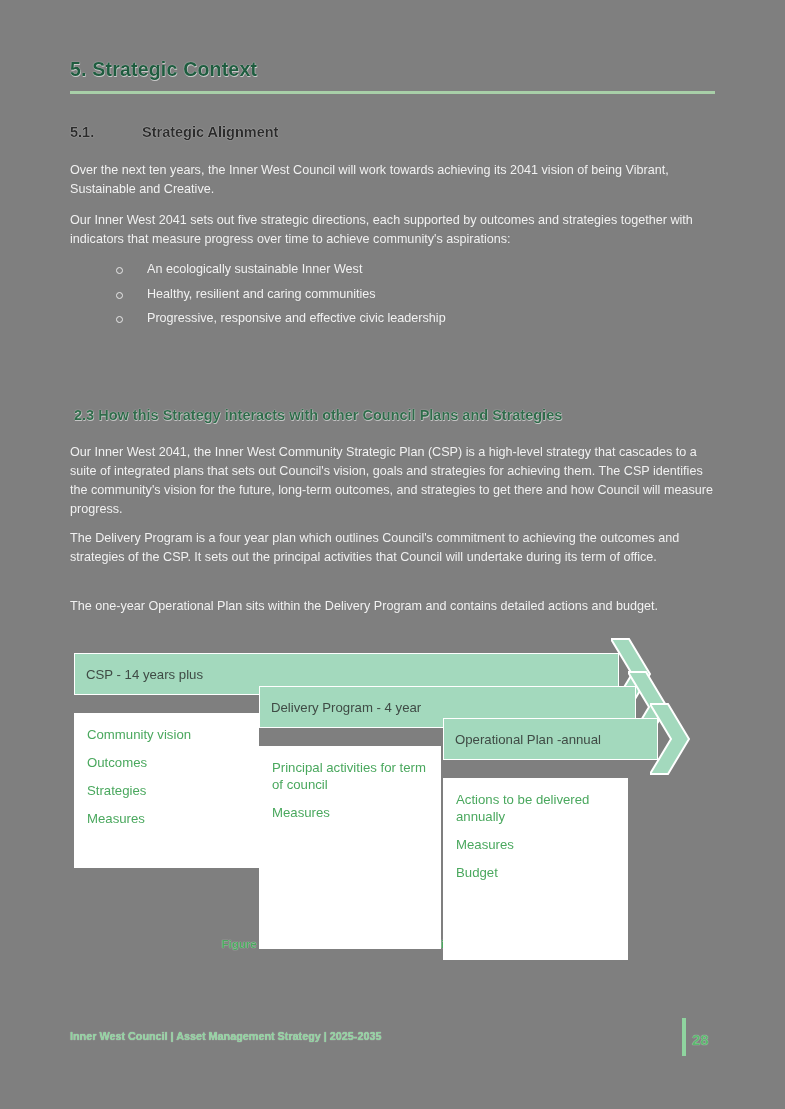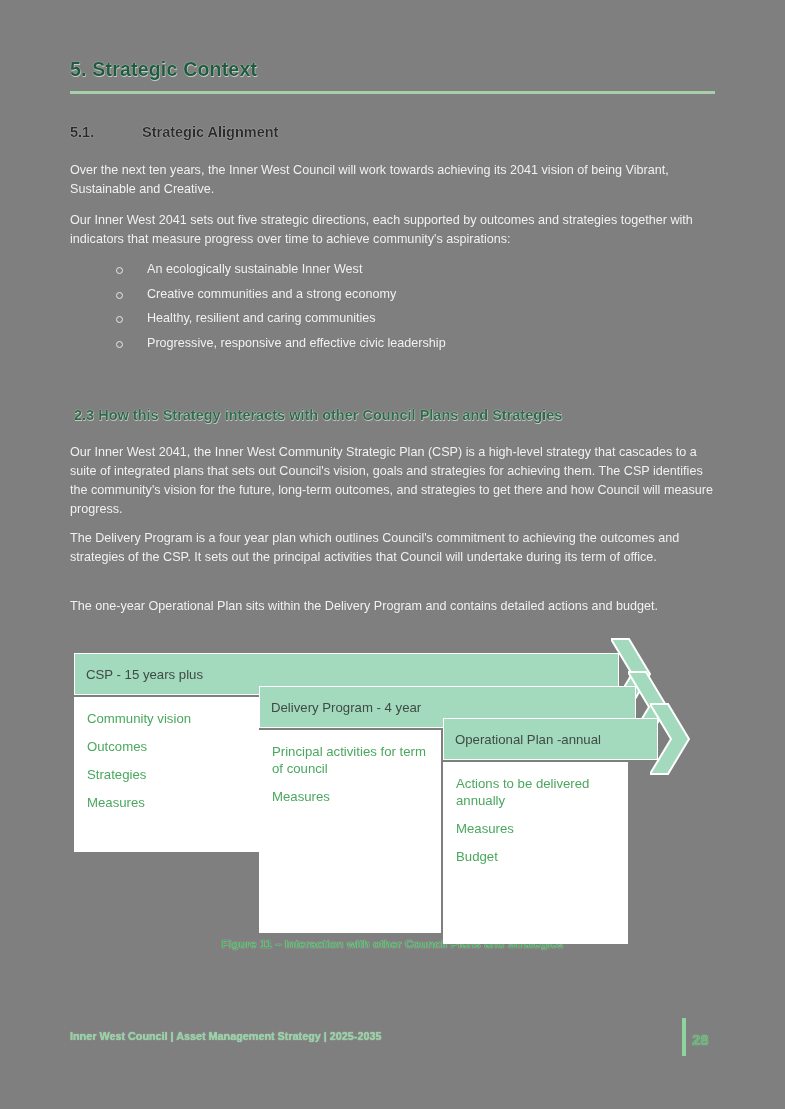--- a/index.html
+++ b/index.html
@@ -134,20 +134,21 @@
     z-index: 2;
   }
   .stage .arrowhead svg { display: block; }
 
   .stage .body-panel {
     position: absolute;
     background: #ffffff;
     border: 1.5px solid #ffffff;
     padding: 12px 12px 10px 12px;
     z-index: 4;
+    margin-top: 16px;
   }
   .stage .body-panel .item {
     font-size: 13.2px;
     line-height: 17px;
     color: #4aa85e;
     margin-bottom: 11px;
   }
   .stage .body-panel .item:last-child { margin-bottom: 0; }
 
   
@@ -219,40 +220,39 @@
 
   <div class="h2">
     <span class="num">5.1.</span><span>Strategic Alignment</span>
   </div>
 
   <p class="para p1">Over the next ten years, the Inner West Council will work towards achieving its 2041 vision of being Vibrant, Sustainable and Creative.</p>
   <p class="para p2">Our Inner West 2041 sets out five strategic directions, each supported by outcomes and strategies together with indicators that measure progress over time to achieve community's aspirations:</p>
 
   <ul class="bullets">
     <li>An ecologically sustainable Inner West</li>
-    <li>Creative communities and a strong economy</li>
     <li>Healthy, resilient and caring communities</li>
     <li>Progressive, responsive and effective civic leadership</li>
   </ul>
 
   <div class="h2-green">2.3 How this Strategy interacts with other Council Plans and Strategies</div>
 
   <p class="para p3">Our Inner West 2041, the Inner West Community Strategic Plan (CSP) is a high-level strategy that cascades to a suite of integrated plans that sets out Council's vision, goals and strategies for achieving them. The CSP identifies the community's vision for the future, long-term outcomes, and strategies to get there and how Council will measure progress.</p>
   <p class="para p4">The Delivery Program is a four year plan which outlines Council's commitment to achieving the outcomes and strategies of the CSP. It sets out the principal activities that Council will undertake during its term of office.</p>
   <p class="para p5">The one-year Operational Plan sits within the Delivery Program and contains detailed actions and budget.</p>
 
   <div class="diagram">
 
     <div class="stage" id="stage-csp">
       <div class="arrowhead">
         <svg width="40" height="72" viewBox="0 0 40 72">
           <polygon points="0,1 18,1 39,36 18,71 0,71 21,36" fill="#a3d9bd" stroke="#ffffff" stroke-width="2"></polygon>
         </svg>
       </div>
-      <div class="band">CSP - 15 years plus</div>
+      <div class="band">CSP - 14 years plus</div>
       <div class="body-panel">
         <div class="item">Community vision</div>
         <div class="item">Outcomes</div>
         <div class="item">Strategies</div>
         <div class="item">Measures</div>
       </div>
     </div>
 
     <div class="stage" id="stage-dp">
       <div class="arrowhead">

